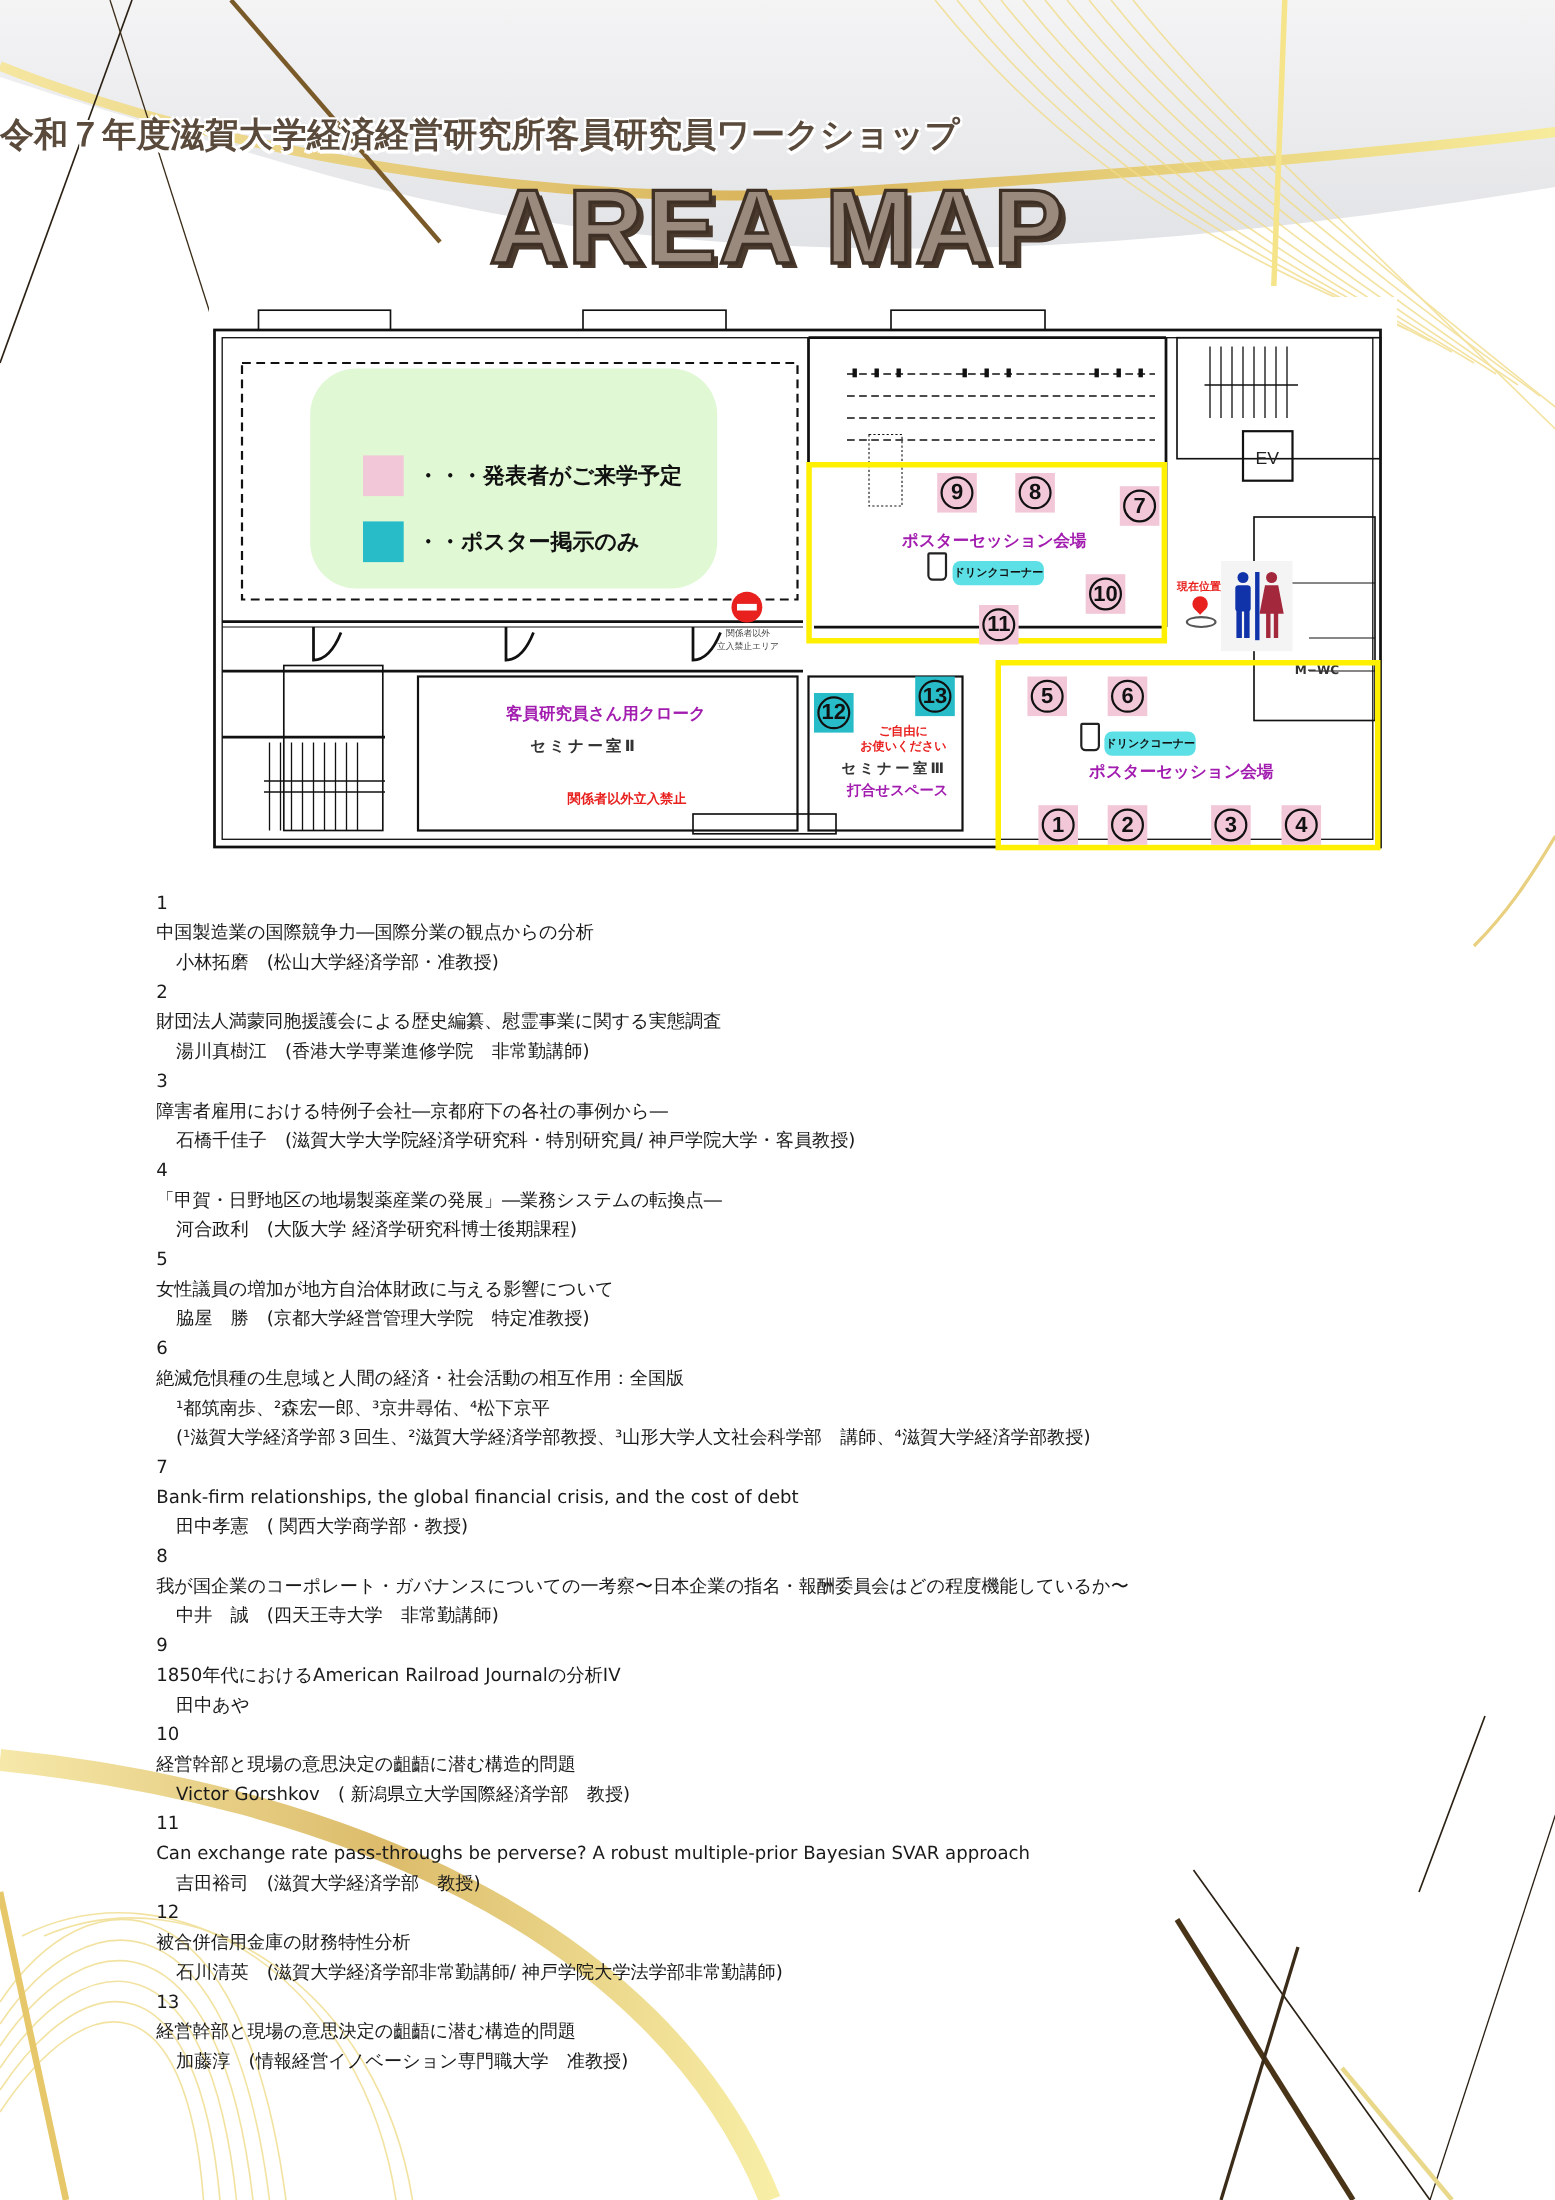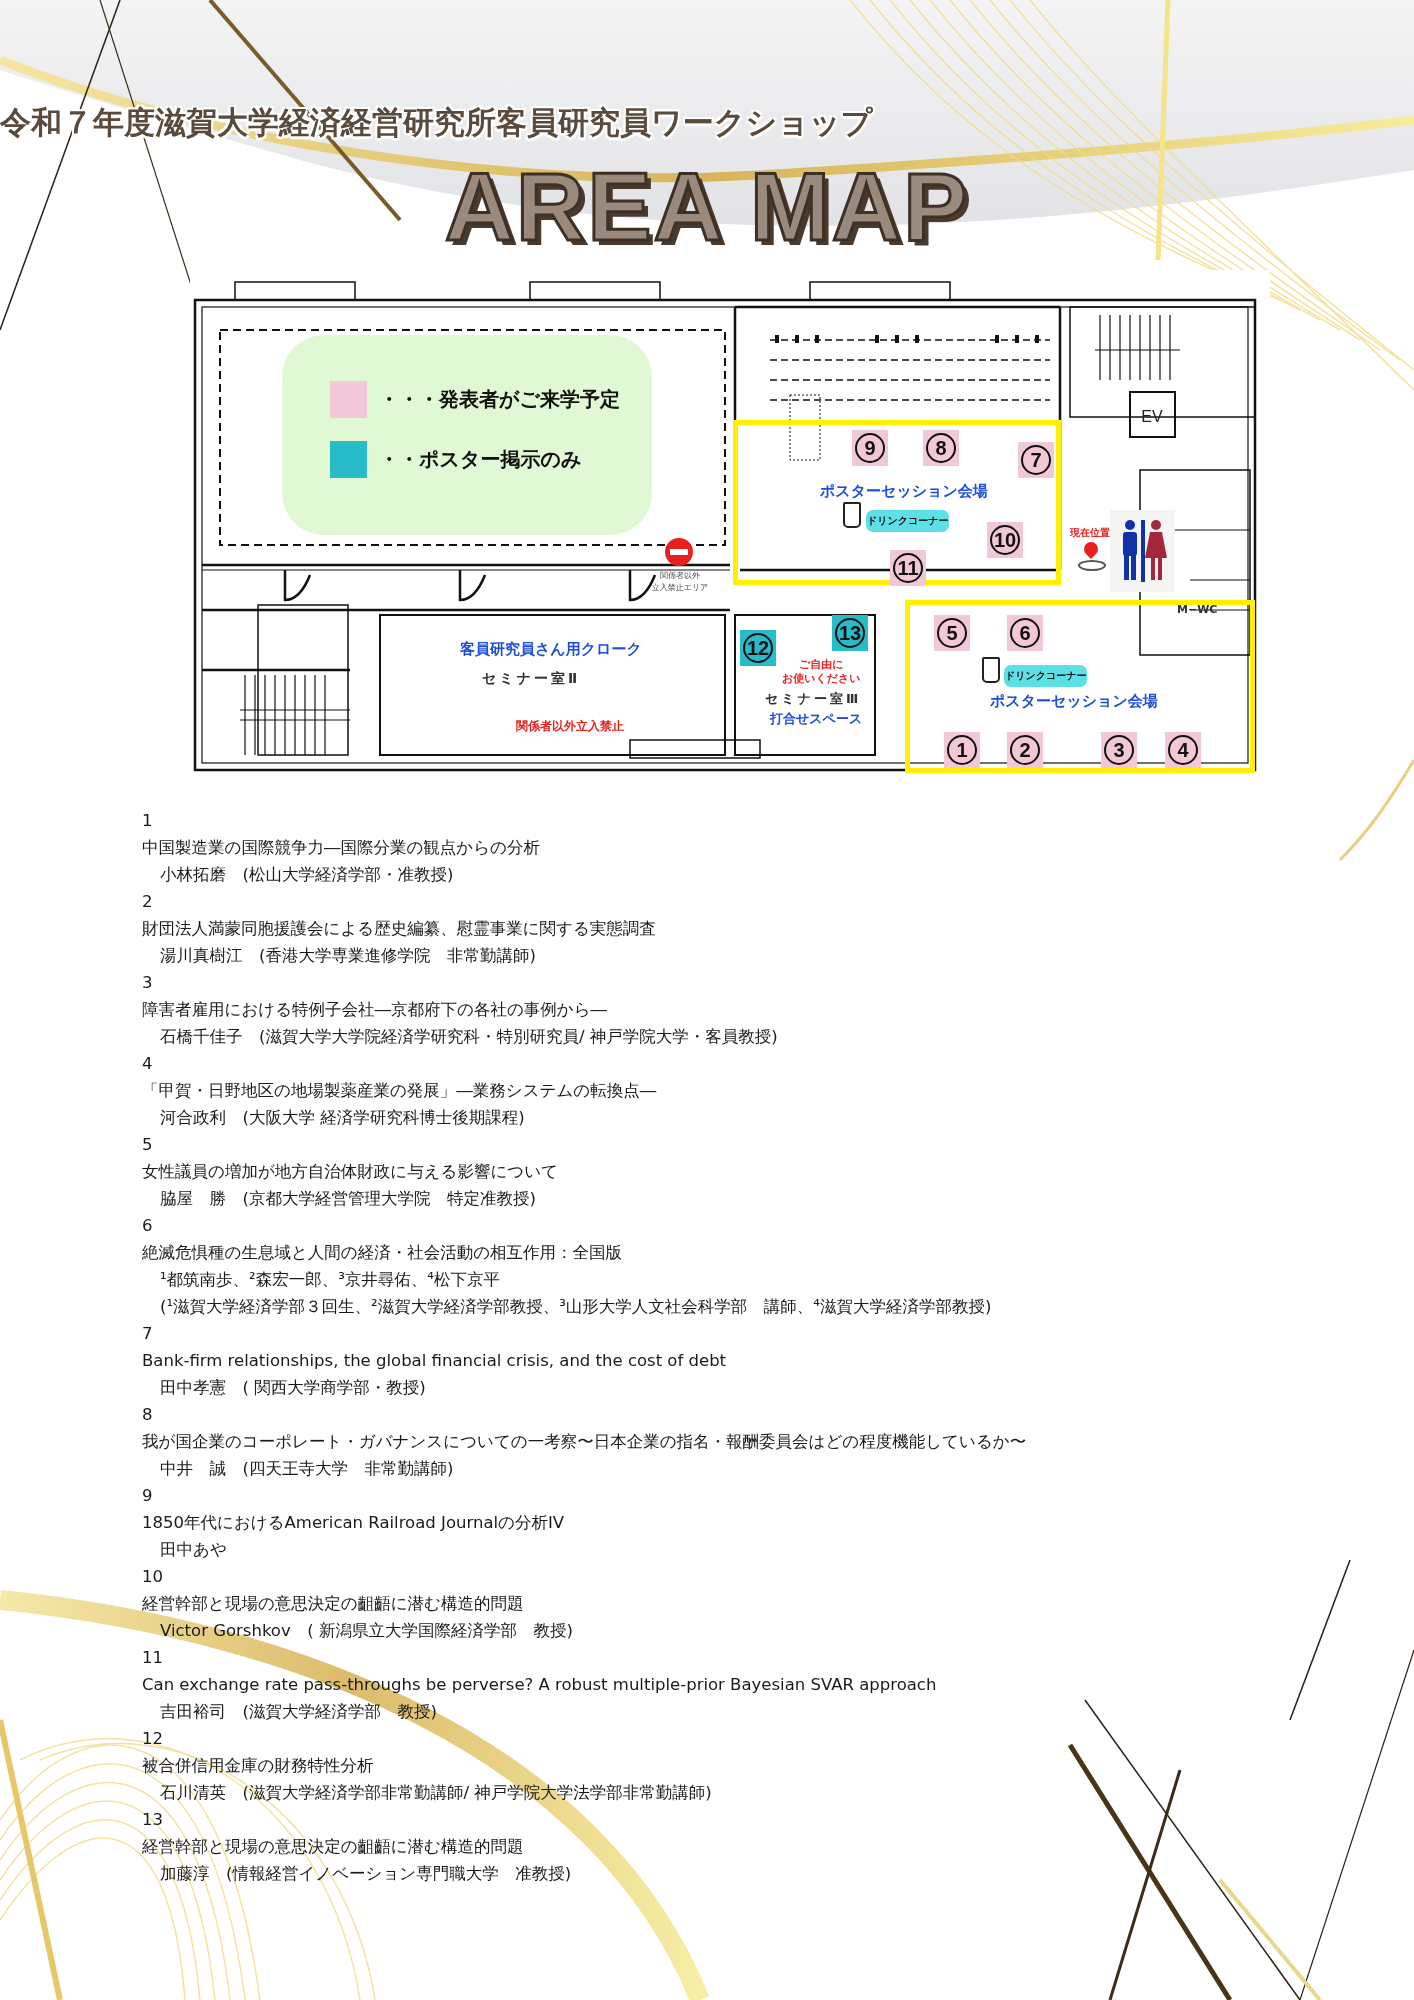--- a/index.html
+++ b/index.html
@@ -5,28 +5,28 @@
   html, body { margin:0; padding:0; }
   body { width:1414px; height:2000px; position:relative; overflow:hidden; background:#ffffff; font-family:"DejaVu Sans", sans-serif; }
   .bg { position:absolute; left:0; top:0; width:1414px; height:2000px; z-index:0; }
   .header-sub { position:absolute; left:0; width:1414px; top:90px; text-align:left; font-family:"DejaVu Sans", sans-serif; font-weight:bold; font-size:31px; color:#5a4a3c; letter-spacing:0px; z-index:2;
     text-shadow: 2px 2px 0 #fff, -2px -2px 0 #fff, 2px -2px 0 #fff, -2px 2px 0 #fff, 0 3px 0 #fff; margin-top: 12px; }
   .header-title { position:absolute; left:0; width:1414px; top:152px; text-align:center; font-family:"Liberation Sans", sans-serif; font-weight:bold; font-size:96px; color:#9a8a7e; letter-spacing:2px; z-index:2;
     -webkit-text-stroke: 3px #3f3026; text-shadow: 5px 5px 0 #4a3a2e; }
   .map-wrap { position:absolute; left:190px; top:270px; width:1080px; height:520px; z-index:1; background:#fff; }
   .map-svg { position:absolute; left:0; top:0; }
   .legend-box { position:absolute; left:92px; top:65px; width:370px; height:200px; background:#e0f8d4; border-radius:42px; }
-  .legend-row { position:absolute; left:48px; display:flex; align-items:center; font-weight:bold; font-size:20px; color:#111; }
+  .legend-row { position:absolute; left:48px; display:flex; align-items:center; font-weight:bold; font-size:20px; color:#111;margin-top:33px; }
   .legend-sw { width:37px; height:37px; margin-right:12px; }
   .abs { position:absolute; }
   .num { position:absolute; width:36px; height:36px; display:flex; align-items:center; justify-content:center; font-weight:bold; font-size:22px; color:#111; }
   .num span { display:flex; width:30px; height:30px; border:2.5px solid #111; border-radius:50%; align-items:center; justify-content:center; box-sizing:border-box; font-family:"Liberation Sans", sans-serif; font-size:20px; }
   .pink { background:#f2c8d8; }
   .teal { background:#27bcc8; }
-  .green-t { color:#1d4ed8; font-weight:bold; font-size:15px; white-space:nowrap; }
+  .green-t { color:#a21caf; font-weight:bold; font-size:15px; white-space:nowrap; }
   .red-t { color:#e8201e; font-weight:bold; font-size:11px; white-space:nowrap; }
   .gray-t { color:#333; font-weight:bold; font-size:15px; white-space:nowrap; letter-spacing:3px; }
   .drink { position:absolute; background:#5ce0e6; border-radius:7px; font-size:10px; font-weight:bold; color:#111; padding:4px 1px; white-space:nowrap; }
   .yellow { position:absolute; border:5px solid #ffef00; box-sizing:border-box; }
   .list { position:absolute; left:142px; top:807px; width:1150px; z-index:3; font-family:"DejaVu Sans", sans-serif; font-size:16.5px; color:#1a1a1a; line-height:27px; }
   .list .ln { white-space:nowrap; }
   .list .ind { padding-left:18px; }
 </style>
 </head>
 <body>

